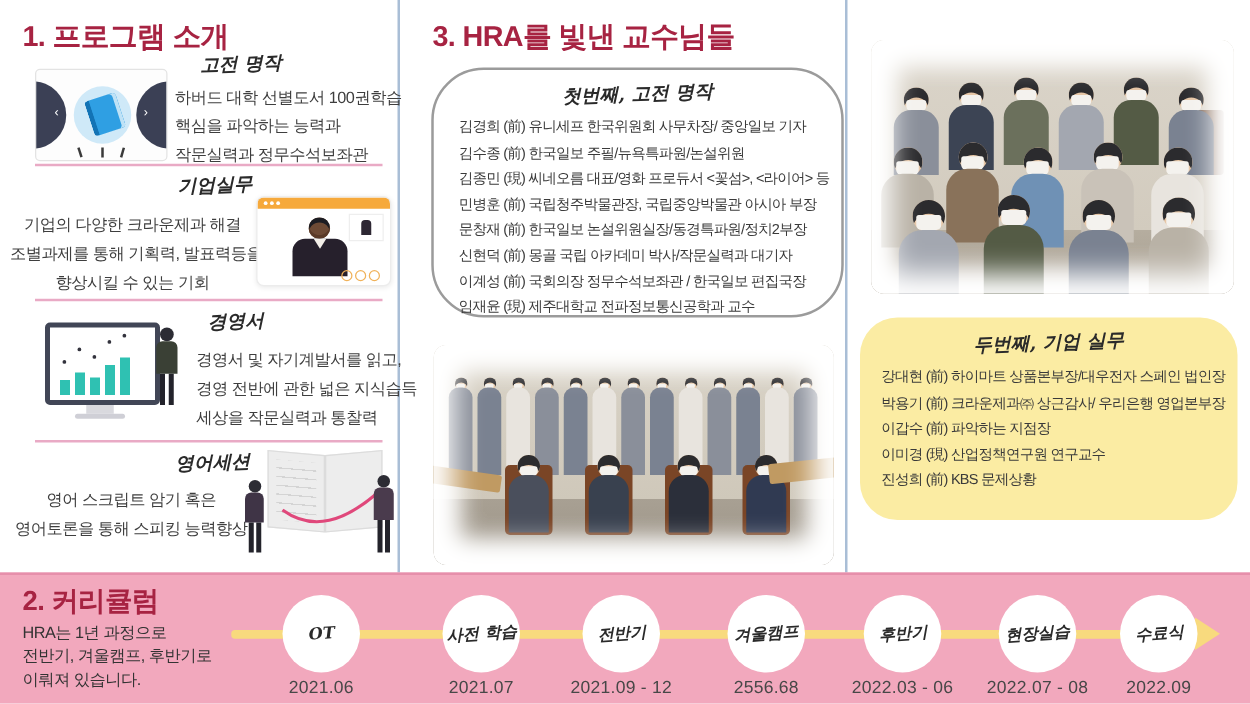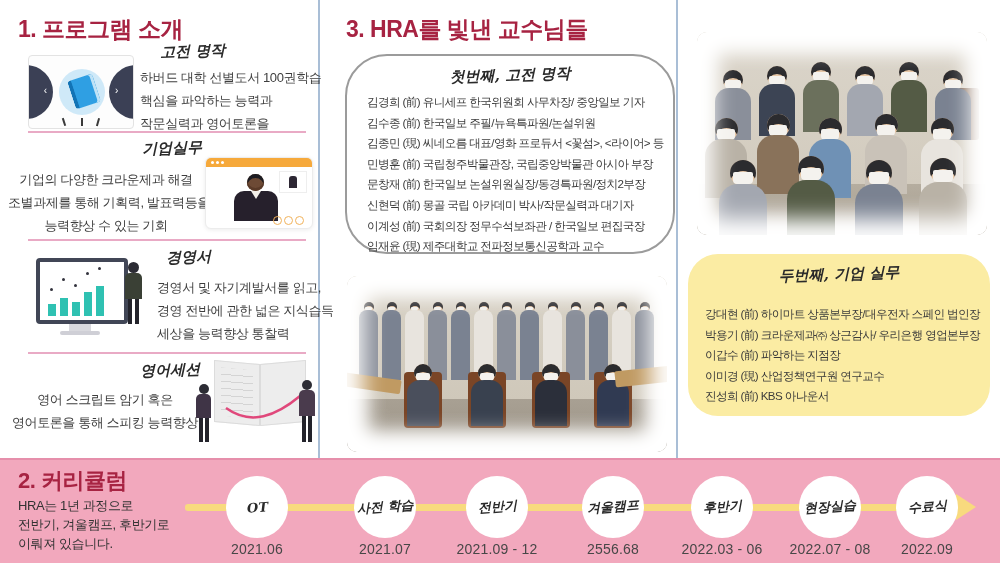--- a/index.html
+++ b/index.html
@@ -86,29 +86,29 @@
     <div class="book-circle">
         <div class="book"></div>
       </div>
     <div class="grass" style="left:34px;transform:rotate(-18deg);"></div>
     <div class="grass" style="left:52px;"></div>
     <div class="grass" style="left:68px;transform:rotate(16deg);"></div>
   </div>
   <div class="abs body-text" style="left:140px;top:66px;">
     <div>하버드 대학 선별도서 100권학습</div>
     <div>핵심을 파악하는 능력과</div>
-    <div>작문실력과 영어토론을</div>
+    <div>작문실력과 정무수석보좌관</div>
   </div>
   <div class="abs hr-pink" style="left:28px;top:131px;width:278px;"></div>
 
   <div class="abs hand" style="left:142px;top:139px;font-size:15px;">기업실무</div>
   <div class="abs body-text" style="left:8px;top:168px;width:196px;text-align:center;">
     <div>기업의 다양한 크라운제과 해결</div>
     <div>조별과제를 통해 기획력, 발표력등을</div>
-    <div>능력향상 수 있는 기회</div>
+    <div>향상시킬 수 있는 기회</div>
   </div>
   <div class="abs mock-browser">
     <div class="mb-bar"></div>
     <div class="mb-dot" style="left:5px;"></div>
       <div class="mb-dot" style="left:10px;"></div>
       <div class="mb-dot" style="left:15px;"></div>
     <div class="mb-head"></div>
     <div class="mb-body"></div>
     <div class="mb-thumb">
         <span></span>
@@ -136,21 +136,21 @@
   </div>
   <div class="abs figure" style="left:124px;top:262px;width:20px;height:64px;">
     <div class="fg-head" style="left:4px;top:0;width:11px;height:11px;"></div>
     <div class="fg-body" style="left:1px;top:11px;width:17px;height:26px;background:#3a4035;"></div>
     <div class="fg-leg" style="left:4px;top:37px;width:4px;height:25px;"></div>
     <div class="fg-leg" style="left:11px;top:37px;width:4px;height:25px;"></div>
   </div>
   <div class="abs body-text" style="left:157px;top:276px;">
     <div>경영서 및 자기계발서를 읽고,</div>
     <div>경영 전반에 관한 넓은 지식습득</div>
-    <div>세상을 능력향상 통찰력</div>
+    <div>세상을 작문실력과 통찰력</div>
   </div>
   <div class="abs hr-pink" style="left:28px;top:352px;width:278px;"></div>
 
   <div class="abs hand" style="left:140px;top:361px;font-size:15px;">영어세션</div>
   <div class="abs body-text" style="left:5px;top:388px;width:200px;text-align:center;">
     <div>영어 스크립트 암기 혹은</div>
     <div>영어토론을 통해 스피킹 능력향상</div>
   </div>
   <div class="abs mock-book">
     <div class="page" style="left:18px;transform:skewY(5deg);">
@@ -362,26 +362,26 @@
       <div style="position: absolute; left: 222px; top: 126px; width: 48px; height: 80px;">
         <div style="position: absolute; left: 11px; top: 0px; width: 26px; height: 26px; border-radius: 50%; background: rgb(230, 198, 166); box-shadow: rgb(43, 43, 46) 0px 11px 0px inset;"></div>
         <div style="position: absolute; left: 14.12px; top: 12.48px; width: 19.76px; height: 11.96px; background: rgb(244, 242, 238); border-radius: 2px 2px 4px 4px;"></div>
         <div style="position: absolute; left: 0px; top: 24px; width: 48px; height: 56px; background: rgb(185, 178, 166); border-radius: 19px 19px 0px 0px;"></div>
       </div>
       <div class="vignette"></div>
     </div>
 
   <div class="abs yellow-box">
     <div class="hand" style="text-align:center;margin-top:11px;font-size:15px;">두번째, 기업 실무</div>
-    <div style="margin:20px 0 0 17px;">
+    <div style="margin:8px 0 0 17px;">
       <div class="name-line">강대현 (前) 하이마트 상품본부장/대우전자 스페인 법인장</div>
       <div class="name-line">박용기 (前) 크라운제과㈜ 상근감사/ 우리은행 영업본부장</div>
       <div class="name-line">이갑수 (前) 파악하는 지점장</div>
       <div class="name-line">이미경 (現) 산업정책연구원 연구교수</div>
-      <div class="name-line">진성희 (前) KBS 아나운서</div>
+      <div class="name-line">진성희 (前) KBS 문제상황</div>
     </div>
   </div>
 
   <div class="abs band">
     <div class="abs band-title" style="left:18px;top:6px;">2. 커리큘럼</div>
     <div class="abs band-desc" style="left:18px;top:36px;">
       <div>HRA는 1년 과정으로</div>
       <div>전반기, 겨울캠프, 후반기로</div>
       <div>이뤄져 있습니다.</div>
     </div>

